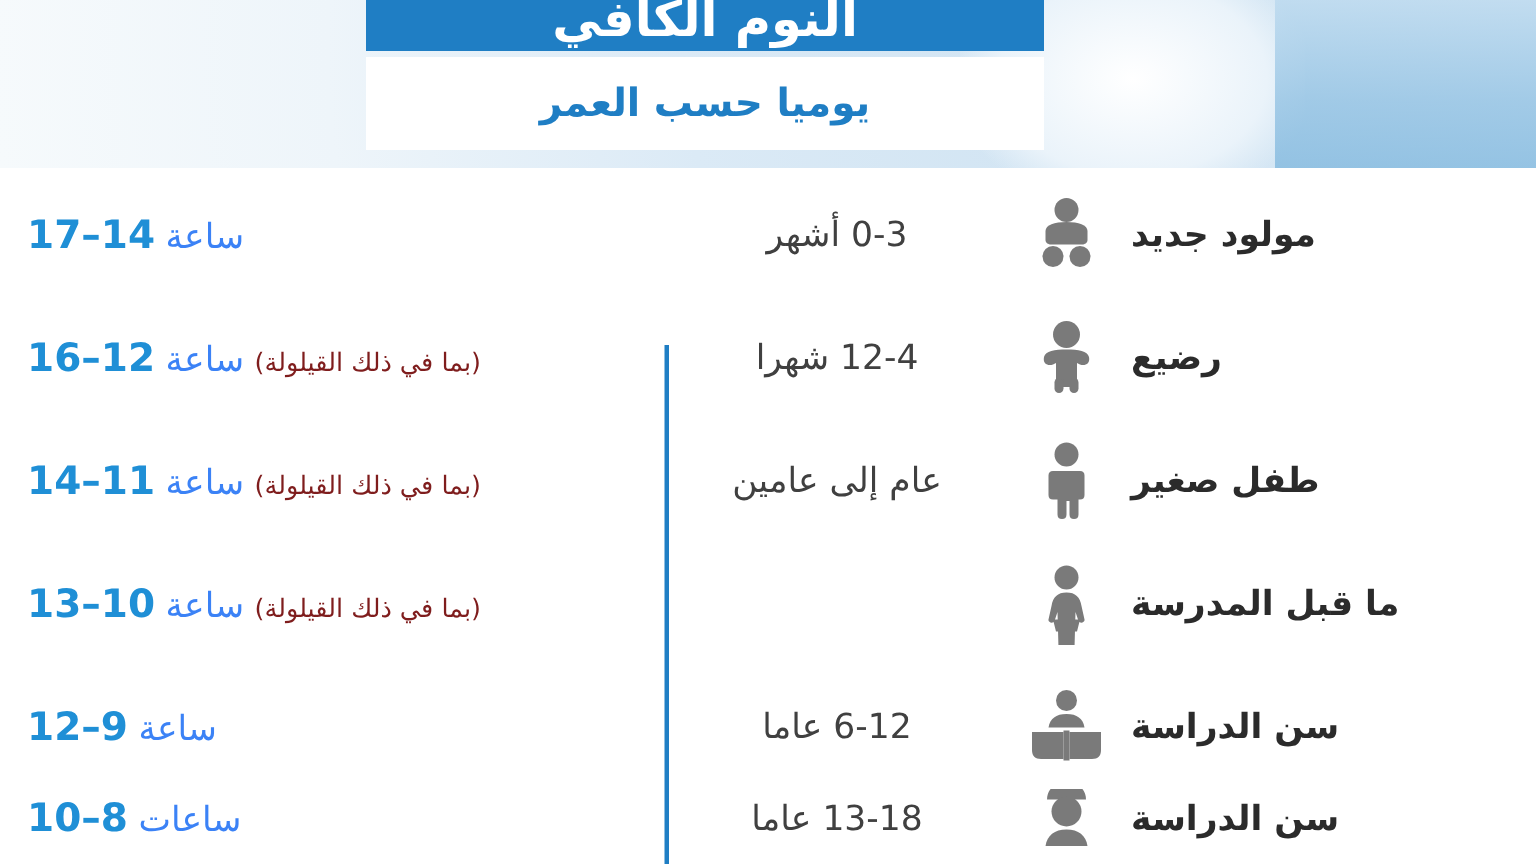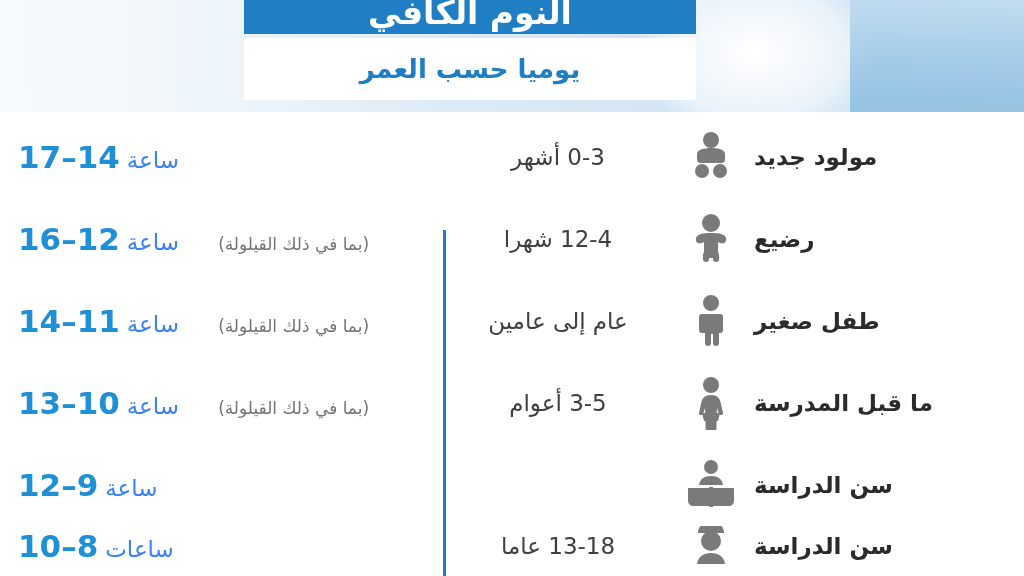--- a/index.html
+++ b/index.html
@@ -156,31 +156,30 @@
   .hours-inner {
     display: inline-flex;
     align-items: baseline;
     gap: 7px;
     direction: rtl;
     margin-right: auto;
     padding-left: 18px;
   }
   .hours-num {
     color: #1f8fd6;
-    font-size: 31px;
+    font-size: 26px;
     font-weight: bold;
   }
   .hours-unit {
     color: #3b82f6;
     font-size: 23px;
   }
   .hours-note {
-    color: #737373;
+    color: #7f1d1d;
     font-size: 17px;
-    margin-left: 32px;
   }
 
   .icon-svg { display: block; }
   .icon-fill { fill: #7a7a7a; }
 
   
   #row-6 { overflow: hidden; height: 40px; }
 </style>
 </head>
 <body>
@@ -261,41 +260,41 @@
 
   <div class="row" id="row-3" style="top:250px;">
     <div class="col-label">ما قبل المدرسة</div>
     <div class="col-icon">
       <svg class="icon-svg" width="54" height="54" viewBox="0 0 54 54" aria-hidden="true">
         <circle class="icon-fill" cx="27" cy="9" r="8"></circle>
         <path class="icon-fill" d="M27 19c6 0 9 3 10 9l2 9c.5 2-3 3-4 1l-2-6-1 36h-10l-1-36-2 6c-1 2-4.5 1-4-1l2-9c1-6 4-9 10-9z"></path>
         <path class="icon-fill" d="M18 37h18l-2 8H20z"></path>
       </svg>
     </div>
-    <div class="col-age">3-5 أعوام</div>
     <div class="col-hours">
       <span class="hours-inner">
         <span class="hours-note">(بما في ذلك القيلولة)</span>
         <span class="hours-unit">ساعة</span>
         <span class="hours-num">10–13</span>
       </span>
     </div>
   </div>
 
   <div class="row" id="row-4" style="top:332px;">
     <div class="col-label">سن الدراسة</div>
     <div class="col-icon">
       <svg class="icon-svg" width="58" height="54" viewBox="0 0 58 54" aria-hidden="true">
         <circle class="icon-fill" cx="29" cy="9" r="7"></circle>
         <path class="icon-fill" d="M29 18c7 0 11 3 12 9H17c1-6 5-9 12-9z"></path>
         <path class="icon-fill" d="M6 30h21v18H12c-4 0-6-2-6-6z"></path>
         <path class="icon-fill" d="M52 30H31v18h15c4 0 6-2 6-6z"></path>
         <rect class="icon-fill" x="27" y="29" width="4" height="20"></rect>
       </svg>
     </div>
+    <div class="col-age">6-12 عاما</div>
     <div class="col-hours">
       <span class="hours-inner">
         <span class="hours-note"></span>
         <span class="hours-unit">ساعة</span>
         <span class="hours-num">9–12</span>
       </span>
     </div>
   </div>
 
   <div class="row" id="row-6" style="top:414px;">

